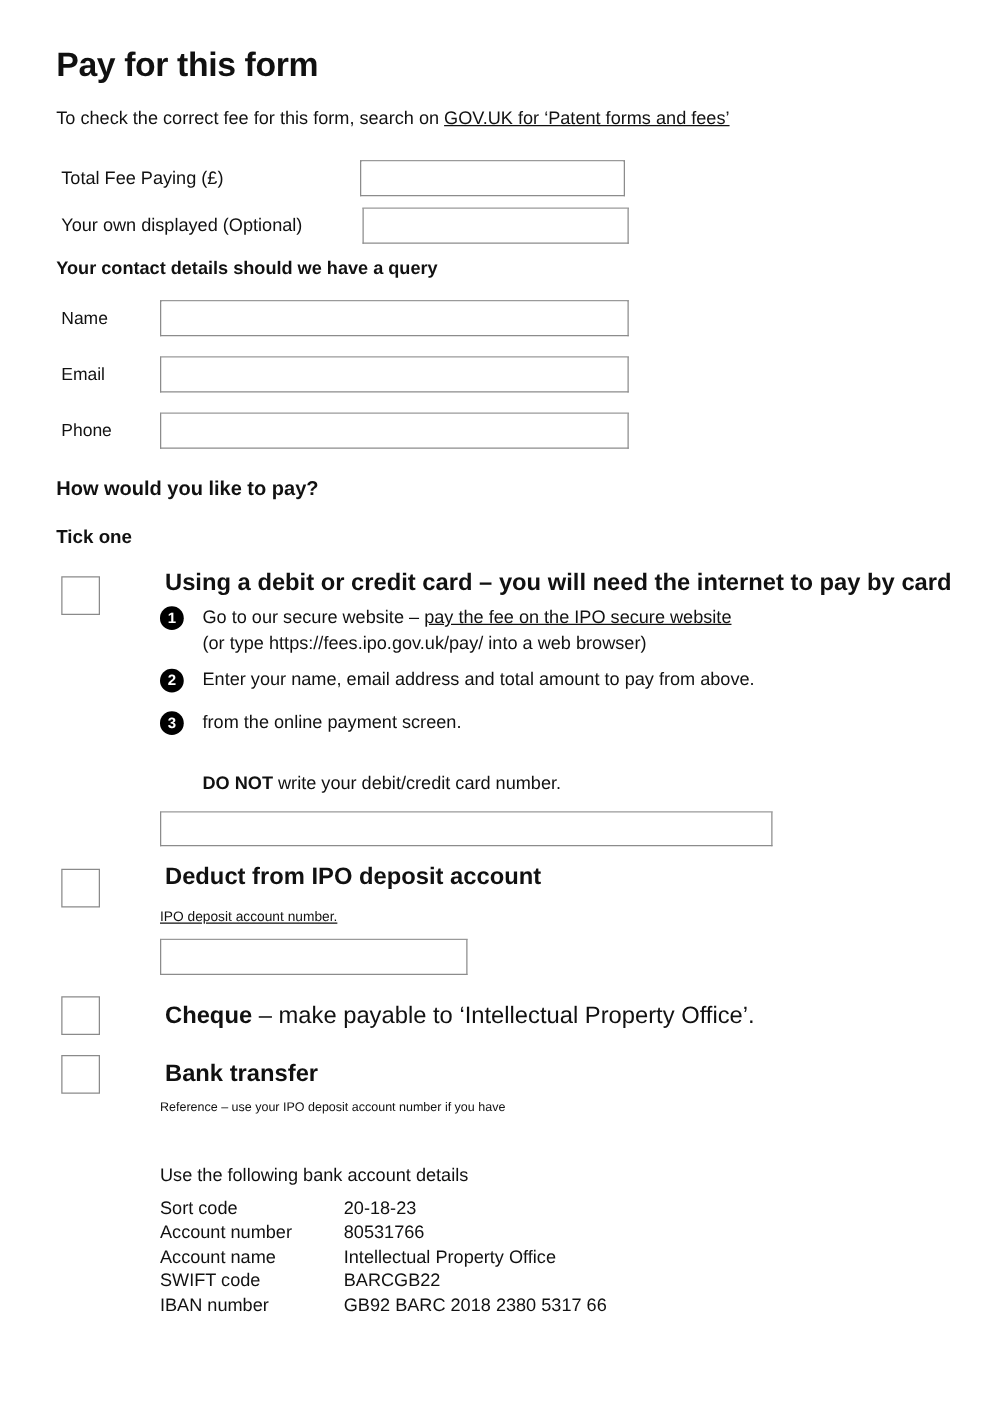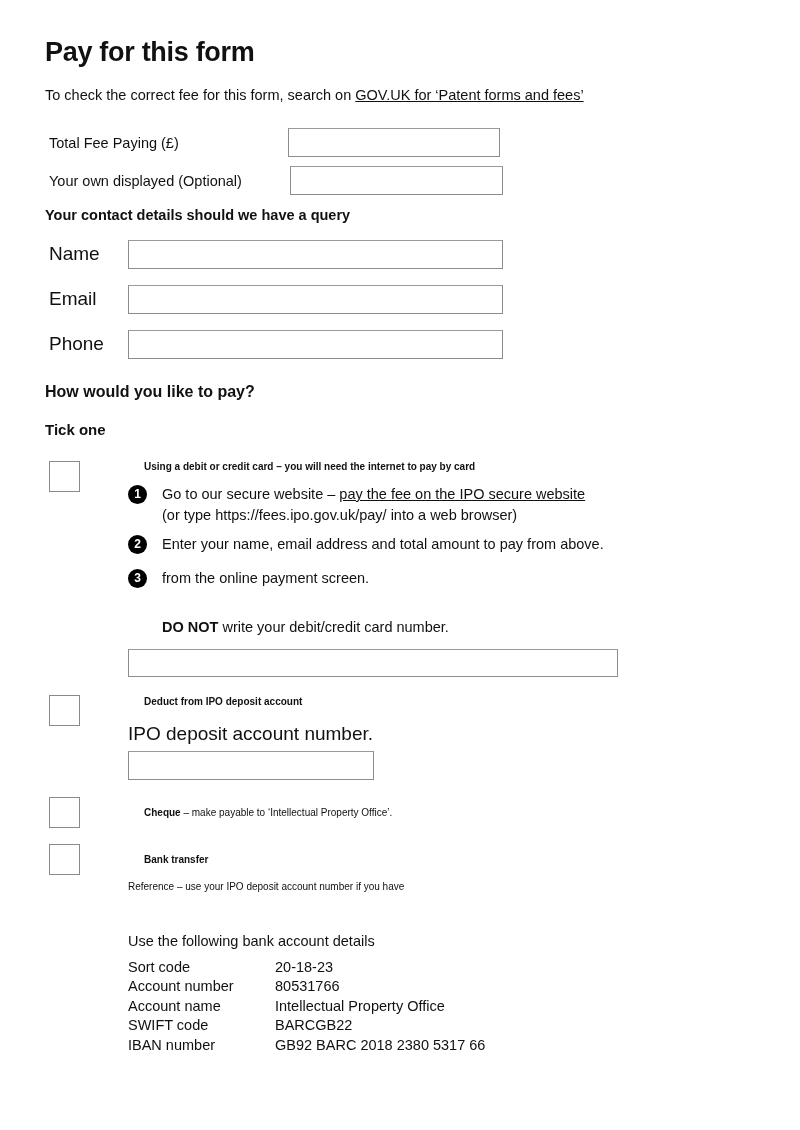--- a/index.html
+++ b/index.html
@@ -104,21 +104,21 @@
   #contact-heading { top: 205px; }
 
   .contact-row { position: absolute; left: 45px; width: 720px; height: 30px; }
   #row-name  { top: 240px; }
   #row-email { top: 285px; }
   #row-phone { top: 330px; }
   .contact-row .lbl {
     position: absolute;
     left: 4px;
     top: 4px;
-    font-size: 19px;
+    font-size: 14px;
     line-height: 20px;
     white-space: nowrap;
   }
   .contact-row .inp {
     position: absolute;
     left: 83px;
     top: 0;
     width: 375px;
   }
 
@@ -152,22 +152,22 @@
     cursor: pointer;
   }
   #cb-card    { left: 49px; top: 461px; }
   #cb-deposit { left: 49px; top: 695px; }
   #cb-cheque  { left: 49px; top: 797px; }
   #cb-bank    { left: 49px; top: 844px; }
 
   
   .opt-title {
     position: absolute;
-    left: 144px;
-    font-size: 10px;
+    left: 132px;
+    font-size: 19px;
     font-weight: bold;
     line-height: 20px;
     white-space: nowrap;
   }
   #card-title    { top: 457px; }
   #deposit-title { top: 692px; }
   #cheque-title  { top: 803px; }
   #bank-title    { top: 850px; }
 
   .opt-title .normal { font-weight: normal; }
@@ -219,23 +219,24 @@
     left: 128px;
     top: 649px;
     width: 490px;
     height: 28px;
   }
 
   #deposit-sub {
     position: absolute;
     left: 128px;
     top: 724px;
-    font-size: 19px;
-    line-height: 20px;
-    white-space: nowrap;
+    font-size: 11px;
+    line-height: 20px;
+    white-space: nowrap;
+    text-decoration: underline;
   }
   .inp-deposit {
     position: absolute;
     left: 128px;
     top: 751px;
     width: 246px;
     height: 29px;
   }
 
   

